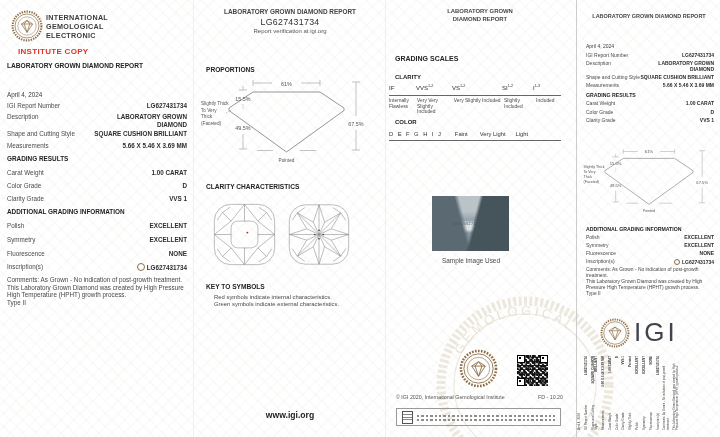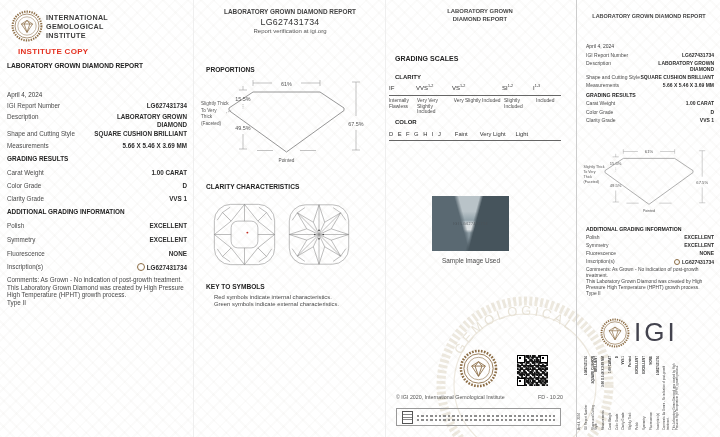--- a/index.html
+++ b/index.html
@@ -65,21 +65,21 @@
 
   <svg class="abs" style="left:11px;top:10px;" width="32" height="32" viewBox="0 0 40 40">
     <circle class="seal" cx="20" cy="20" r="18" stroke-width="2.6" stroke-dasharray="1.7 1.4"></circle>
     <circle class="seal" cx="20" cy="20" r="15" stroke-width="0.9"></circle>
     <circle class="seal" cx="20" cy="20" r="11.5" stroke-width="0.6"></circle>
     <path class="seal" stroke-width="0.9" d="M20,13 L27,17.5 L20,28 L13,17.5 Z M13,17.5 H27 M20,13 L16.5,17.5 M20,13 L23.5,17.5 M16.5,17.5 L20,28 M23.5,17.5 L20,28"></path>
   </svg>
   <div class="abs" style="left:46px;top:13px;font-size:7.2px;font-weight:bold;color:#3b3b3b;line-height:1.25;letter-spacing:0.3px;">
     <div>INTERNATIONAL</div>
     <div>GEMOLOGICAL</div>
-    <div>INSTITUTE</div>
+    <div>ELECTRONIC</div>
   </div>
   <div class="abs" style="left:18px;top:47px;font-size:8px;font-weight:bold;color:#e53222;letter-spacing:0.3px;">INSTITUTE COPY</div>
   <div class="abs h" style="left:7px;top:62px;font-size:6.6px;">LABORATORY GROWN DIAMOND REPORT</div>
 
   <div class="abs lp" style="top:91px;font-size:6.3px;">April 4, 2024</div>
 
   <div class="row lp" style="top:102px;">
     <span class="lbl">IGI Report Number</span>
     <span class="val">LG627431734</span>
   </div>
@@ -182,20 +182,21 @@
     <circle cx="30.5" cy="35" r="0.9" fill="#444"></circle>
       <circle cx="39.5" cy="35" r="0.9" fill="#444"></circle>
     <circle cx="35" cy="30.5" r="0.9" fill="#444"></circle>
       <circle cx="35" cy="39.5" r="0.9" fill="#444"></circle>
   </svg>
 
   <div class="abs h" style="left:206px;top:283px;font-size:6.6px;">KEY TO SYMBOLS</div>
   <div class="abs" style="left:214px;top:294px;font-size:5.9px;color:#4a4a4a;">Red symbols indicate internal characteristics.</div>
   <div class="abs" style="left:214px;top:301px;font-size:5.9px;color:#4a4a4a;">Green symbols indicate external characteristics.</div>
 
+  <div class="abs h" style="left:196px;top:410px;width:188px;text-align:center;font-size:8.6px;">www.igi.org</div>
 
   <div class="abs" style="left:386px;top:8px;width:188px;text-align:center;font-size:5.9px;font-weight:600;color:#474747;">LABORATORY GROWN</div>
   <div class="abs" style="left:386px;top:15.5px;width:188px;text-align:center;font-size:5.9px;font-weight:600;color:#474747;">DIAMOND REPORT</div>
 
   <div class="abs h" style="left:395px;top:55px;font-size:7px;">GRADING SCALES</div>
   <div class="abs h" style="left:395px;top:74px;font-size:6px;">CLARITY</div>
 
   <div class="abs" style="left:389px;top:84px;width:174px;display:flex;font-size:6px;color:#333;">
     <span class="scale-col" style="width:27px;"><span>IF</span><sup></sup></span>
     <span class="scale-col" style="width:36px;"><span>VVS</span><sup>1-2</sup></span>

